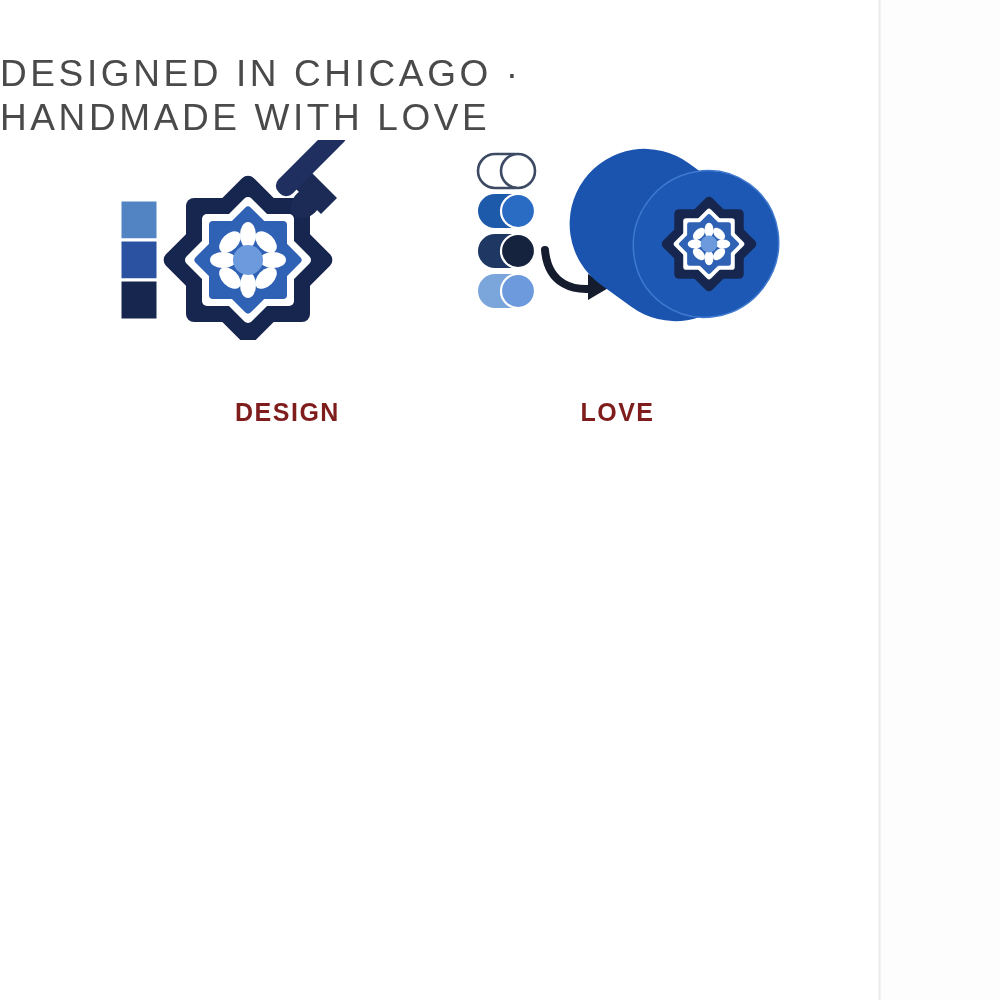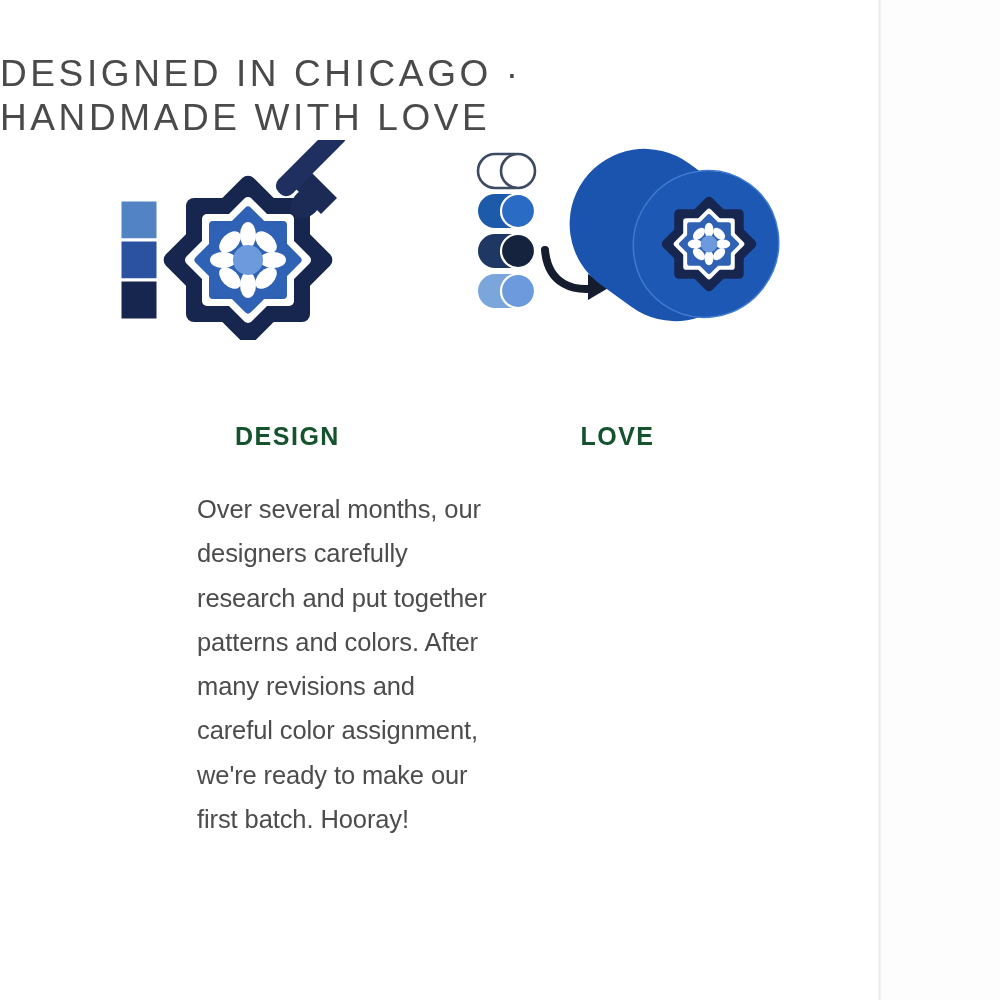--- a/index.html
+++ b/index.html
@@ -78,22 +78,22 @@
   .icon-slot {
     height: 200px;
     position: relative;
   }
 
   .col-title {
     text-align: center;
     font-size: 25px;
     font-weight: 700;
     letter-spacing: 1.5px;
-    color: #14532d;
-    margin-top: 82px;
+    color: #7f1d1d;
+    margin-top: 58px;
   }
 
   .col-body {
     margin-top: 36px;
     font-size: 25.5px;
     line-height: 44.3px;
     color: #4c4c4c;
     font-weight: 400;
     width: 300px;
     margin-left: 92px;
@@ -173,21 +173,20 @@
               <path d="M190 48 L206 32 L232 58 L216 74 Z" fill="#1b2b55"></path>
               <ellipse cx="201" cy="63" rx="17" ry="13" transform="rotate(-45 201 63)" fill="#1b2b55"></ellipse>
 
               <rect x="196" y="-24" width="20" height="90" rx="9" transform="rotate(45 206 21)" fill="#1f3060"></rect>
             </g>
           </svg>
         </div>
 
         <div class="col-title">DESIGN</div>
 
-        <p class="col-body">Over several months, our designers carefully research and put together patterns and colors. After many revisions and careful color assignment, we're ready to make our first batch. Hooray!</p>
       </div>
 
       <div class="col col-build">
 
         <div class="icon-slot">
           <svg width="365" height="200" viewBox="0 0 365 200">
 
             <g>
               <rect x="8" y="14" width="54" height="34" rx="17" fill="#ffffff" stroke="#3d4a63" stroke-width="2.6"></rect>
               <circle cx="48" cy="31" r="17" fill="#ffffff" stroke="#3d4a63" stroke-width="2.6"></circle>

